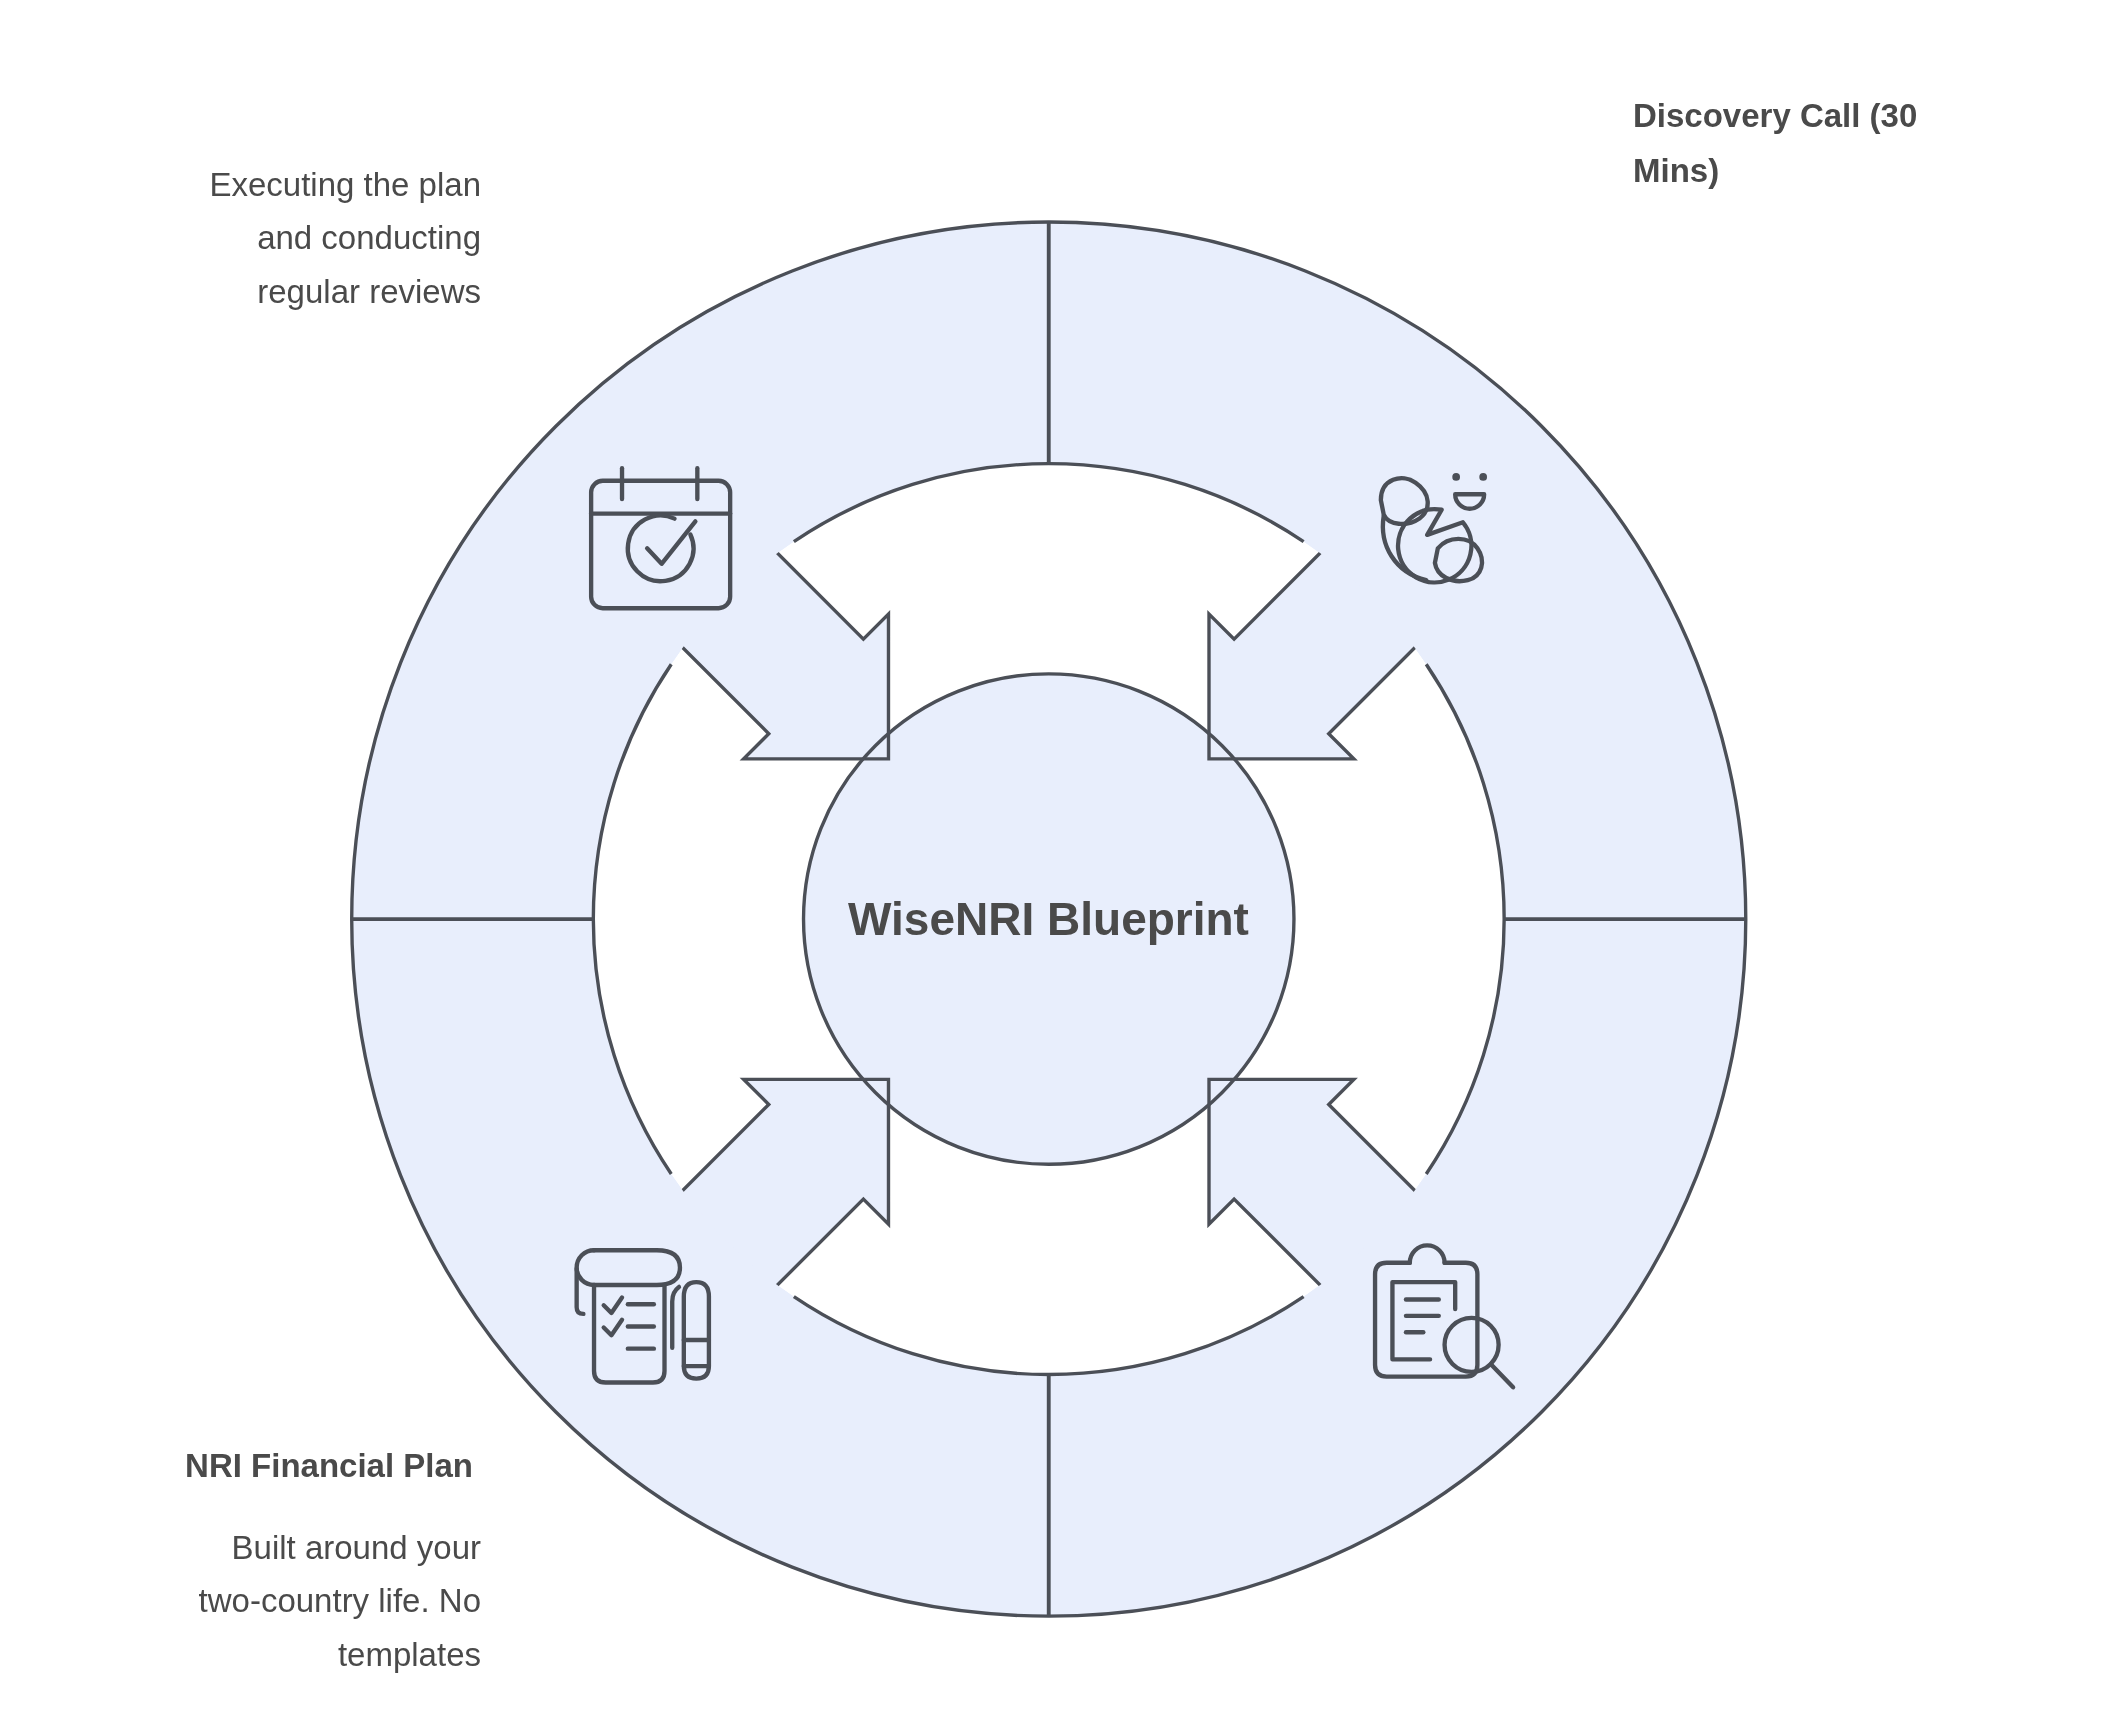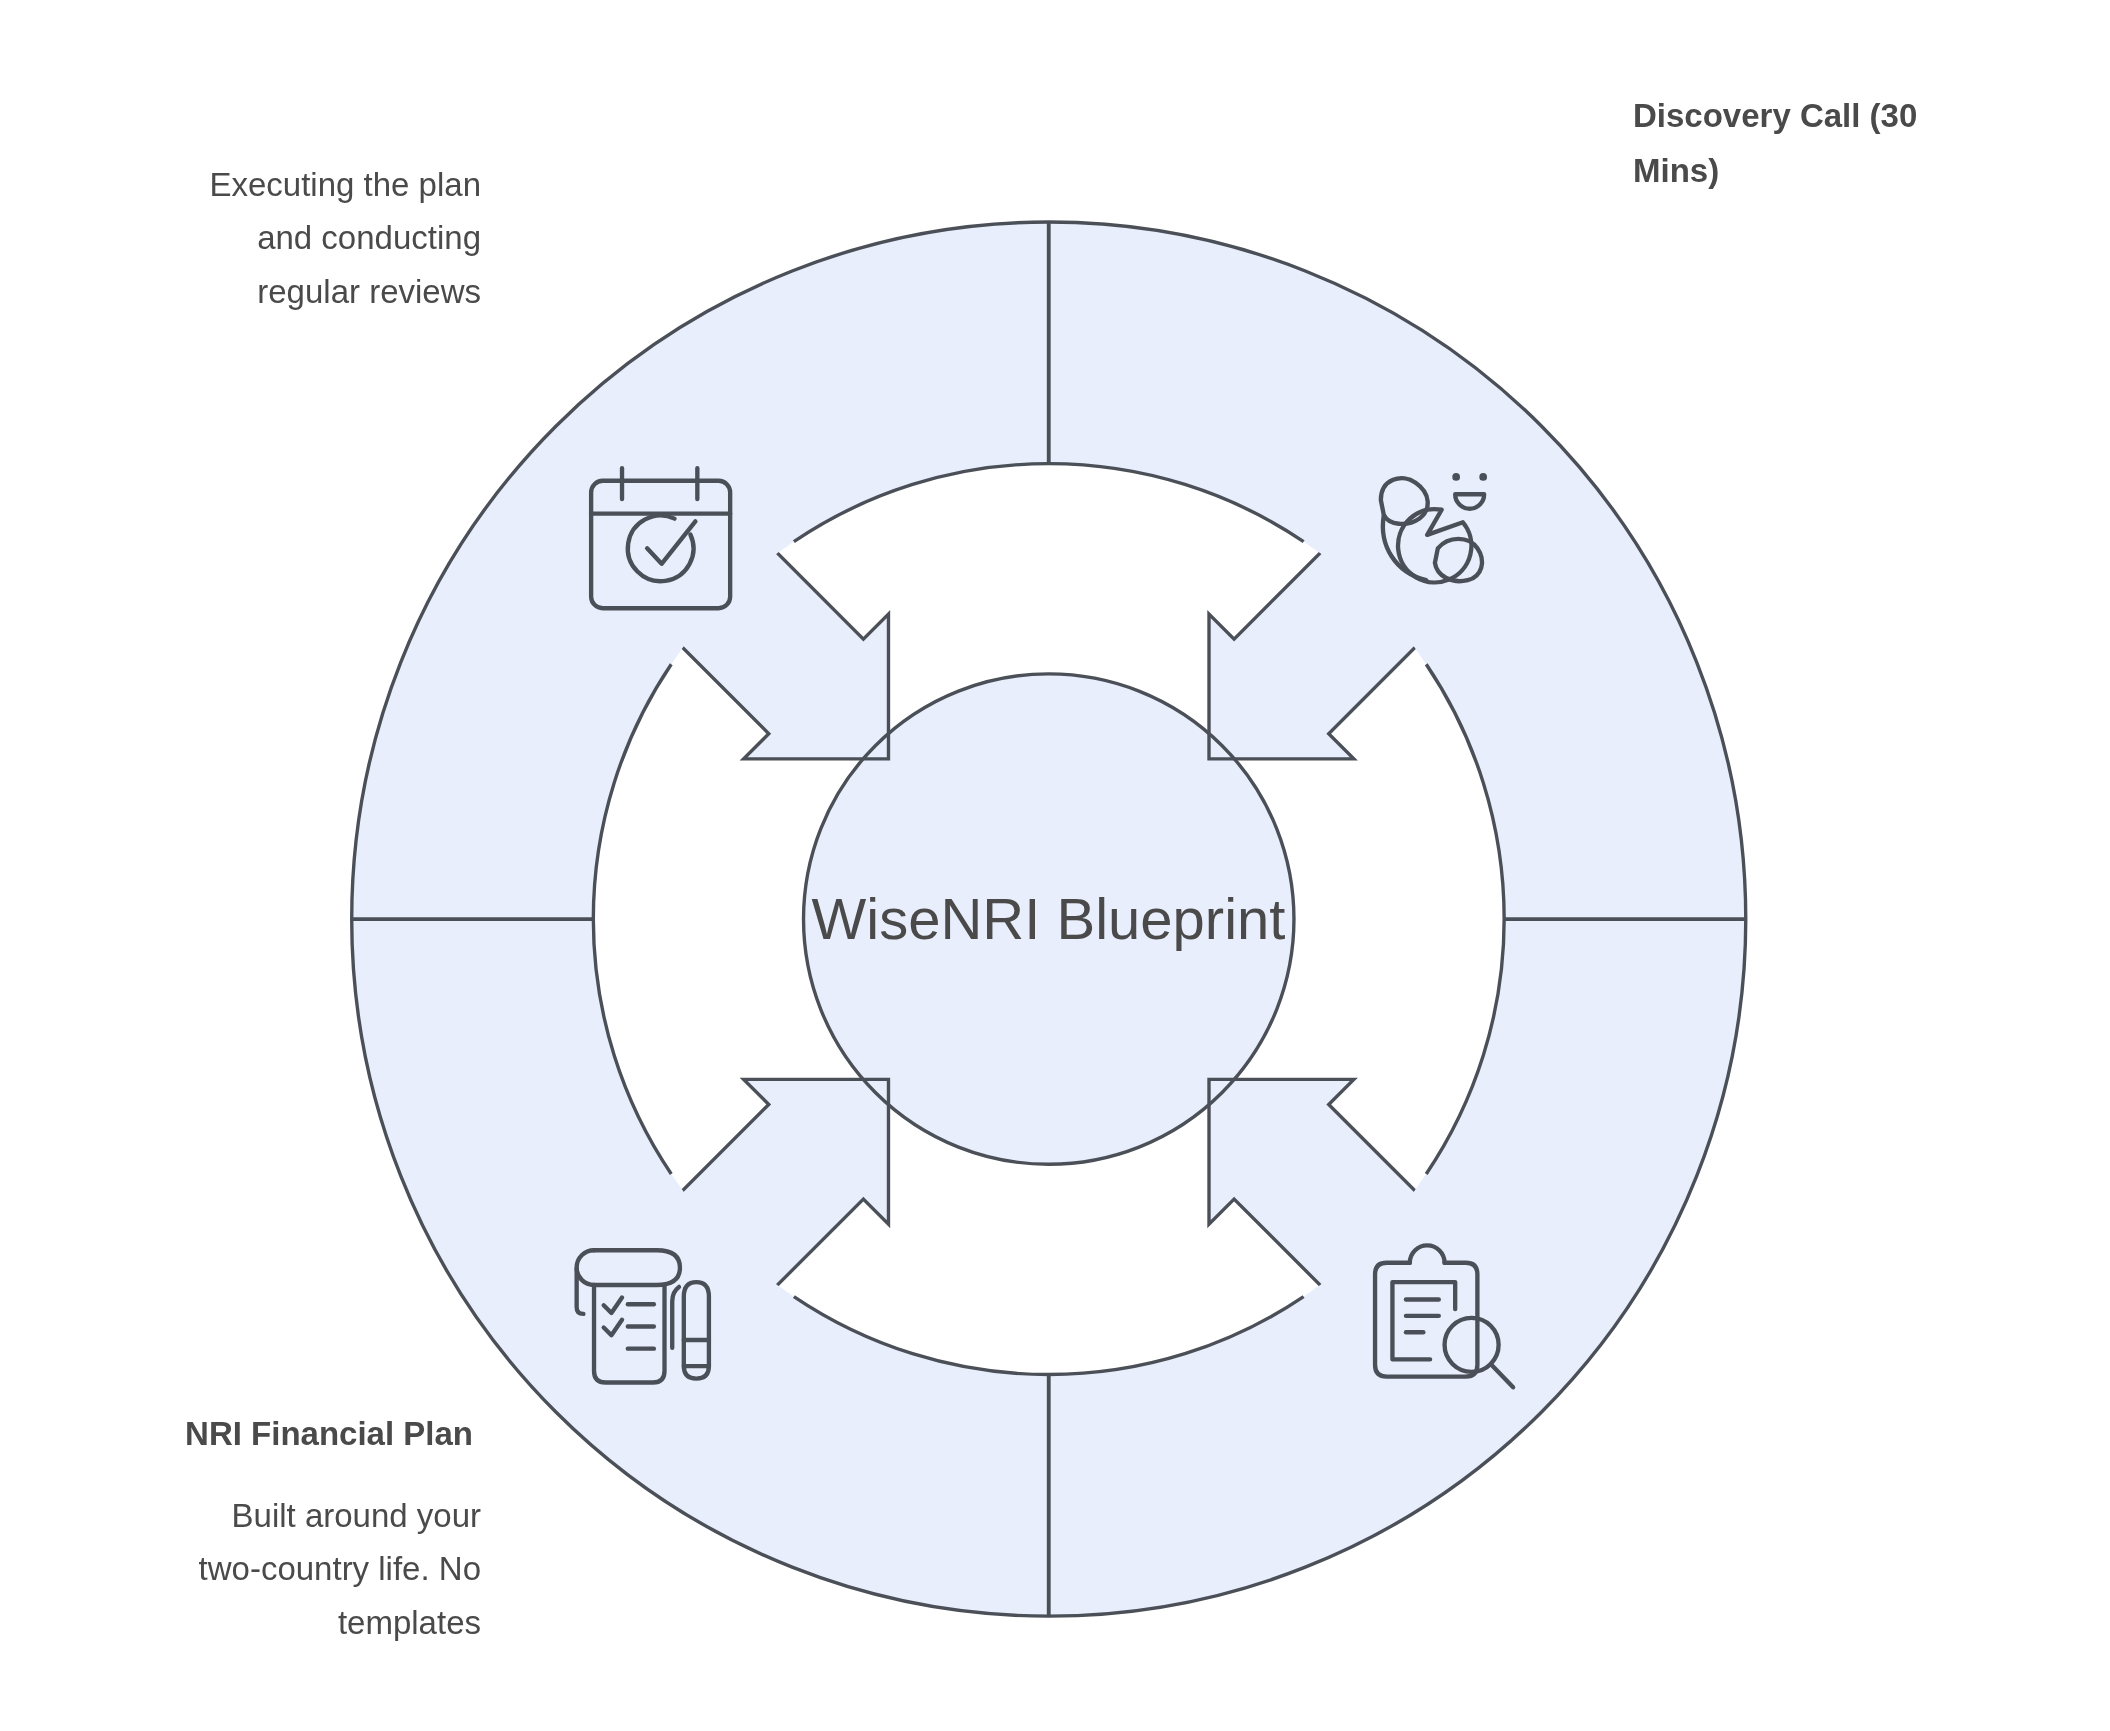--- a/index.html
+++ b/index.html
@@ -40,33 +40,33 @@
     margin: 27px 0 0 0;
     font-weight: 400;
     line-height: 1.62;
     white-space: pre-line;
   }
   .align-right { text-align: right; }
   .align-left  { text-align: left; }
 
   .pos-top-left     { left: 95px;   top: 131px;  width: 386px; }
   .pos-top-right    { left: 1625px; top: 81px;   width: 425px; }
-  .pos-bottom-left  { left: 95px;   top: 1399px; width: 386px; }
+  .pos-bottom-left  { left: 95px;   top: 1431px; width: 386px; }
   .pos-bottom-right { left: 1625px; top: 1399px; width: 415px; }
 
   .center-label {
     position: absolute;
     left: 759px;
     top: 890px;
     width: 579px;
     height: 58px;
     line-height: 58px;
     text-align: center;
-    font-size: 58px;
-    font-weight: 400;
+    font-size: 46px;
+    font-weight: 700;
     color: var(--text, #4a4a4a);
   }
 </style>
 </head>
 <body>
 
 <div id="stage">
 
   <svg id="diagram-svg" width="2111" height="1731" viewBox="0 0 2186 1793">
 

